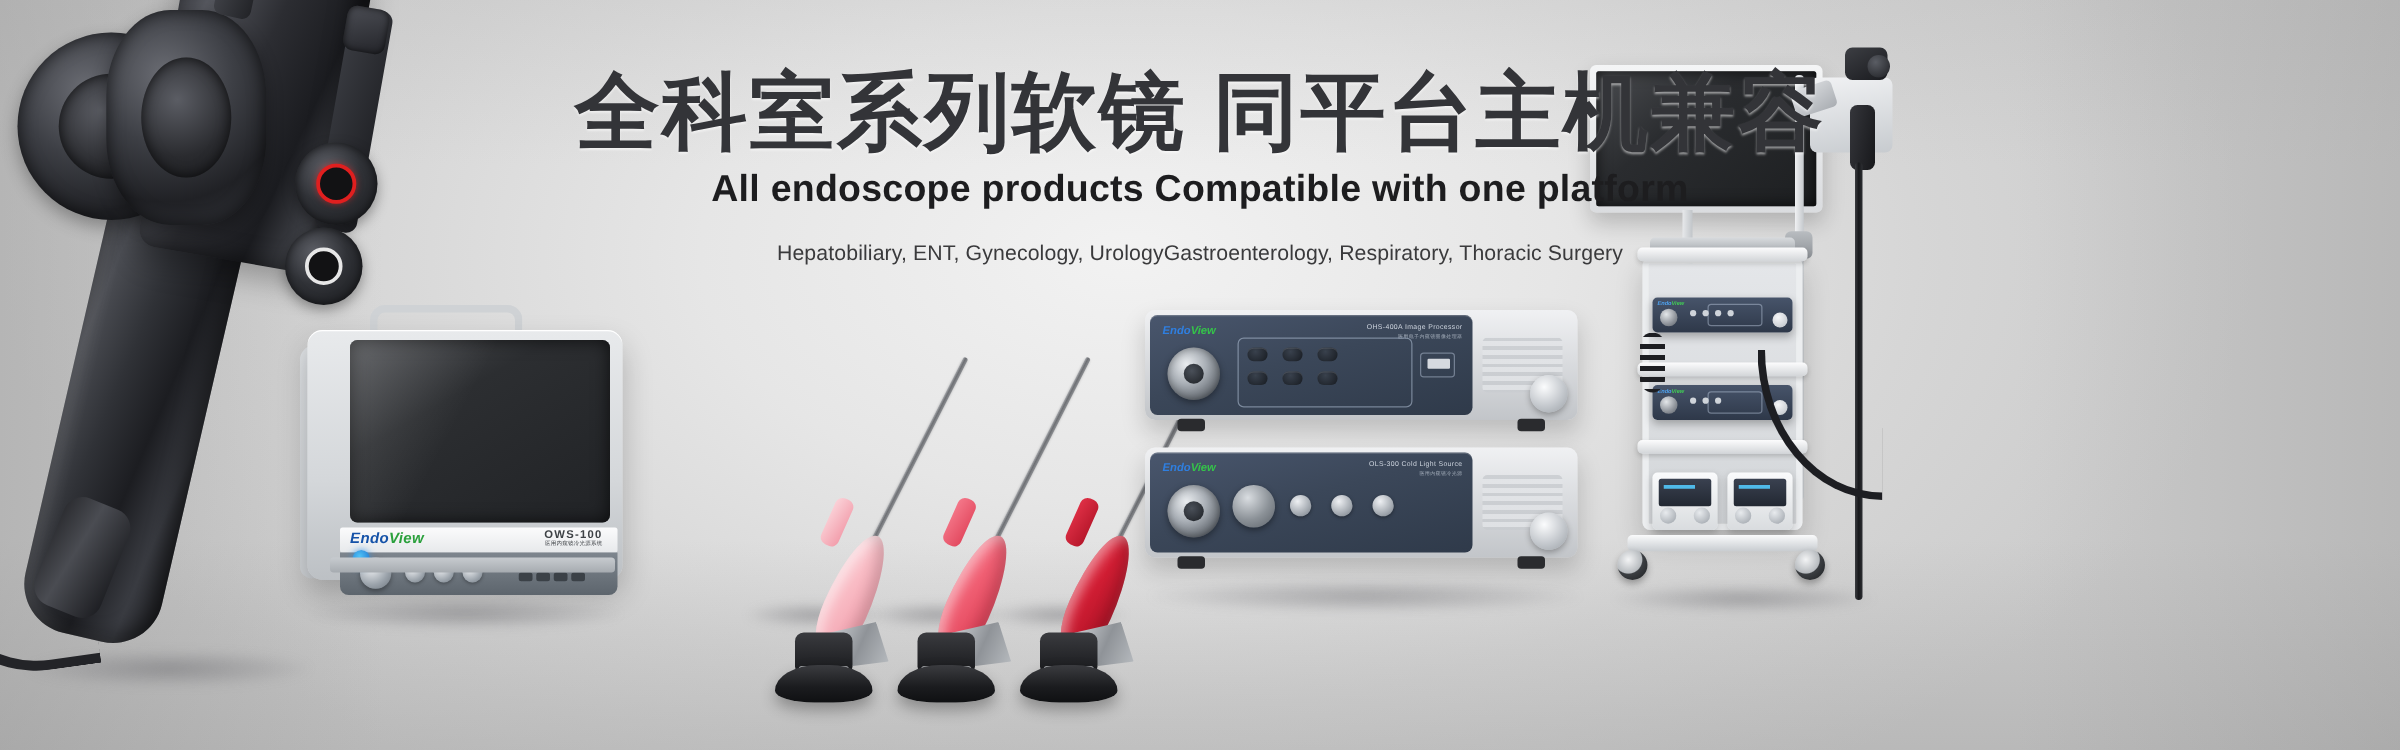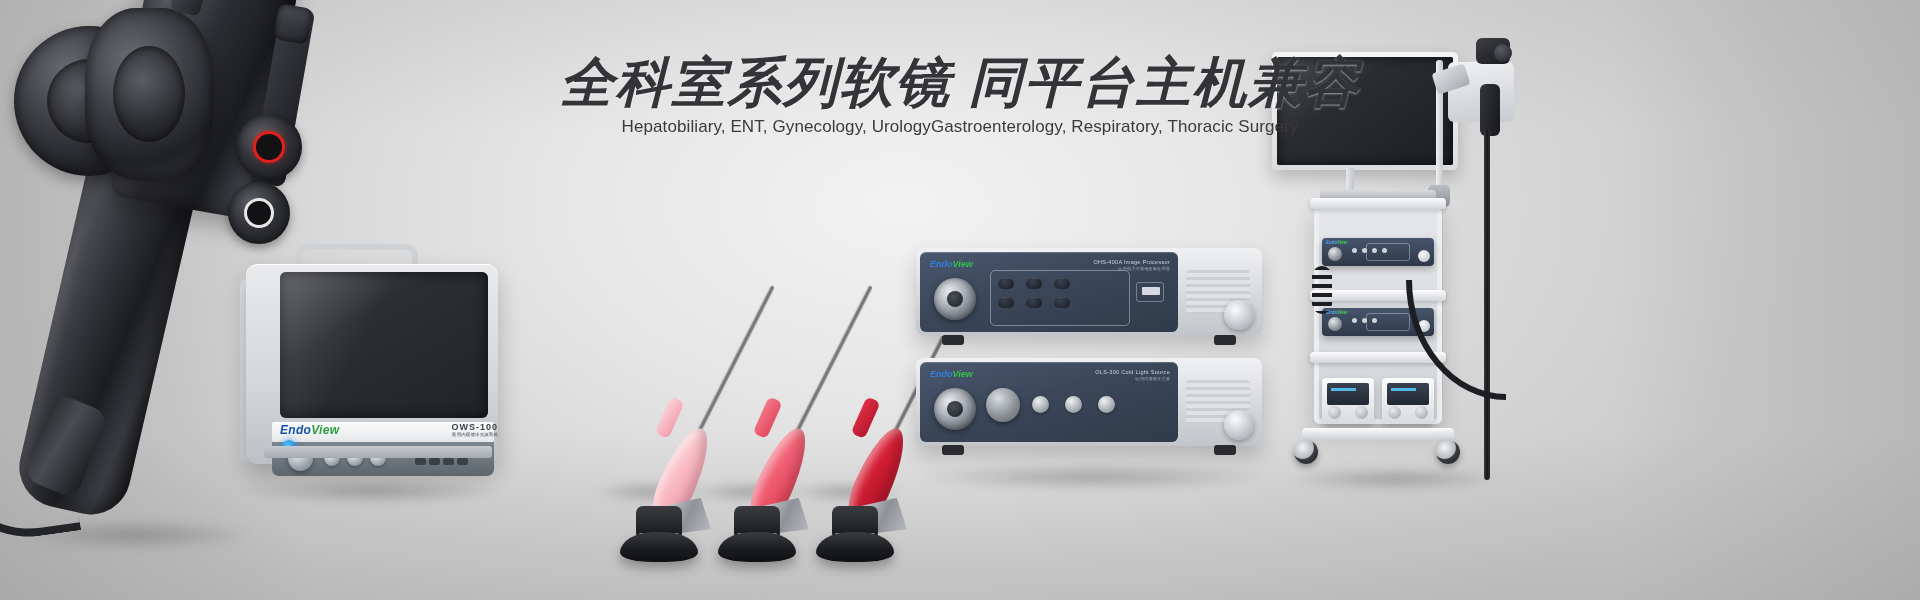--- a/index.html
+++ b/index.html
@@ -23,34 +23,33 @@
       linear-gradient(90deg, rgba(140,140,140,.35) 0%, rgba(150,150,150,0) 16%, rgba(150,150,150,0) 84%, rgba(140,140,140,.30) 100%),
       linear-gradient(180deg, rgba(170,170,170,.18) 0%, rgba(0,0,0,0) 22%, rgba(0,0,0,0) 72%, rgba(120,120,120,.22) 100%);
     pointer-events:none;
   }
 
   
   #textblock{
     position:absolute; left:0; top:52px; width:1920px; text-align:center; z-index:40;
   }
   #headline{
-    font-size:54px; font-weight:700; color:#333438; letter-spacing:2px;
+    font-size:68px; font-weight:700; color:#333438; letter-spacing:2px;
     line-height:1.12; white-space:nowrap;
     text-shadow:0 1px 2px rgba(255,255,255,.55);
-    font-style:italic;
   }
   #subhead{
     margin-top:7px; font-size:30px; font-weight:700; color:#1d1d1f;
     letter-spacing:.2px; white-space:nowrap;
   }
   #zh-depts{
     margin-top:33px; font-size:18.5px; color:#3a3a3c; letter-spacing:.6px; white-space:nowrap;
   }
   #en-depts{
-    margin-top:5px; font-size:17px; color:#3a3a3c; letter-spacing:.1px; white-space:nowrap;
+    margin-top:24px; font-size:17px; color:#3a3a3c; letter-spacing:.1px; white-space:nowrap;
   }
 
   
   .prod{ position:absolute; }
   .shadow-el{
     position:absolute; border-radius:50%;
     background:radial-gradient(ellipse at center, rgba(90,90,95,.40) 0%, rgba(110,110,115,.18) 48%, rgba(0,0,0,0) 72%);
     filter:blur(4px); pointer-events:none;
   }
 
@@ -145,21 +144,21 @@
   .ows-brandbar{
     position:absolute; left:26px; top:158px; width:222px; height:20px;
     background:linear-gradient(180deg,#fbfbfc,#e7e9eb); border-radius:2px;
   }
   .ows-brand{
     position:absolute; left:34px; top:159px; font-size:12px; font-weight:700; font-style:italic;
     letter-spacing:.3px;
   }
   .ows-brand .b1{ color:#1552a8; } .ows-brand .b2{ color:#2aa03c; }
   .ows-model{
-    position:absolute; right:0; top:158px; font-size:9px; color:#3e4246; letter-spacing:1px; font-weight:700;
+    position:absolute; right:16px; top:158px; font-size:9px; color:#3e4246; letter-spacing:1px; font-weight:700;
   }
   .ows-model small{ display:block; font-size:4.4px; letter-spacing:.2px; font-weight:400; text-align:right; }
   .ows-panel{
     position:absolute; left:26px; top:178px; width:222px; height:34px; border-radius:0 0 7px 7px;
     background:linear-gradient(180deg,#7e868e,#5d656d);
   }
   .ows-dial{
     position:absolute; left:42px; top:182px; width:25px; height:25px; border-radius:50%;
     background:radial-gradient(circle at 36% 32%,#f0f2f4,#9aa2aa 60%,#6d757d 100%);
     box-shadow:0 2px 4px rgba(0,0,0,.35);
@@ -661,16 +660,17 @@
     <div class="hs-head"></div>
     <div class="hs-knob"></div>
     <div class="hs-grip"></div>
     <div class="hs-tube"></div>
     <div class="hs-loop"></div>
     <div class="hs-coil"></div>
   </div>
 
   <div id="textblock">
     <div id="headline">全科室系列软镜 同平台主机兼容</div>
+    <div id="subhead">All endoscope products Compatible with one platform</div>
     <div id="en-depts">Hepatobiliary, ENT, Gynecology, UrologyGastroenterology, Respiratory, Thoracic Surgery</div>
   </div>
 
 </div>
 
 </body></html>

